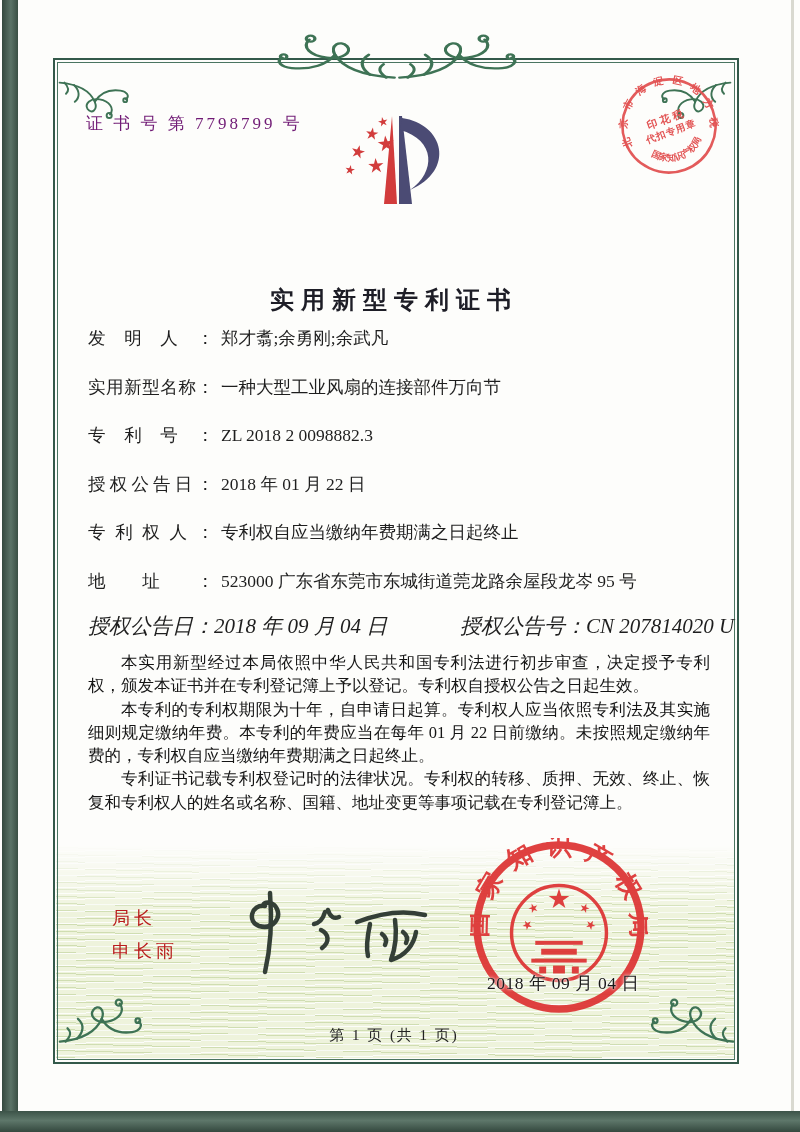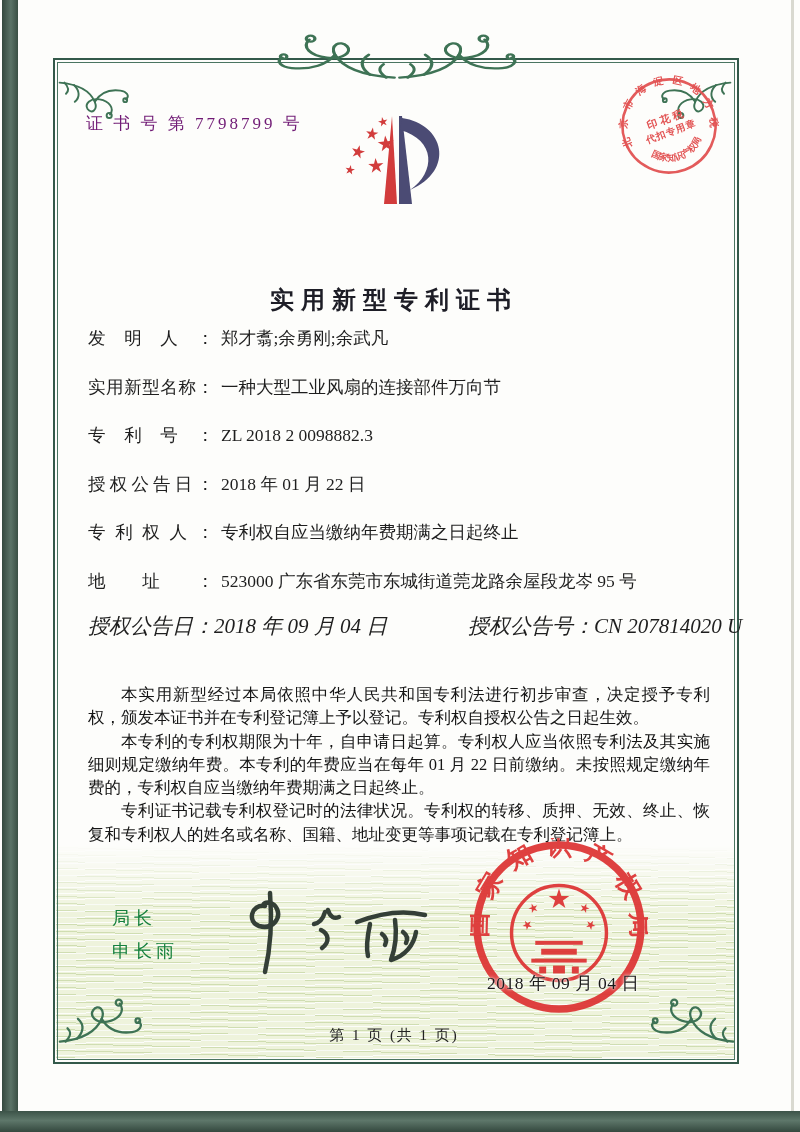--- a/index.html
+++ b/index.html
@@ -32,27 +32,27 @@
 
   .title{position:absolute;left:53px;top:284px;width:682px;text-align:center;
     font-size:24px;font-weight:bold;letter-spacing:7px;color:#1d1d26;}
 
   .fields{position:absolute;left:88px;top:326px;width:630px;font-size:17.5px;}
   .frow{height:24px;line-height:24px;margin-bottom:24.5px;white-space:nowrap;}
   .flabel{display:inline-block;width:126px;text-align:justify;text-align-last:justify;vertical-align:top;}
   .fval{margin-left:7px;}
 
   .grantrow{position:absolute;left:88px;top:614px;width:630px;font-size:21px;line-height:24px;white-space:nowrap;font-style:italic;}
-  .grantright{position:absolute;left:380px;top:0;}
+  .grantright{position:absolute;left:372px;top:0;}
 
   .paras{position:absolute;left:88px;top:651px;width:622px;font-size:16.5px;line-height:23.3px;
-    text-align:justify;color:#151515;margin-top:32px;}
+    text-align:justify;color:#151515;}
   .paras p{margin:0;text-indent:2em;}
 
-  .director{position:absolute;left:112px;font-size:18px;letter-spacing:4px;color:#15803d;}
+  .director{position:absolute;left:112px;font-size:18px;letter-spacing:4px;color:#b91c1c;}
   .d1{top:906px;} .d2{top:939px;}
 
   .sig{position:absolute;left:233px;top:888px;}
   .seal{position:absolute;left:470px;top:838px;}
   .sealdate{position:absolute;left:487px;top:971px;font-size:17.5px;color:#181818;letter-spacing:.5px;
     text-shadow:0 0 2px #fff,0 0 4px #fff;}
 
   .taxstamp{position:absolute;left:619px;top:76px;transform:rotate(-20deg);}
 
   .logo{position:absolute;left:328px;top:110px;}

